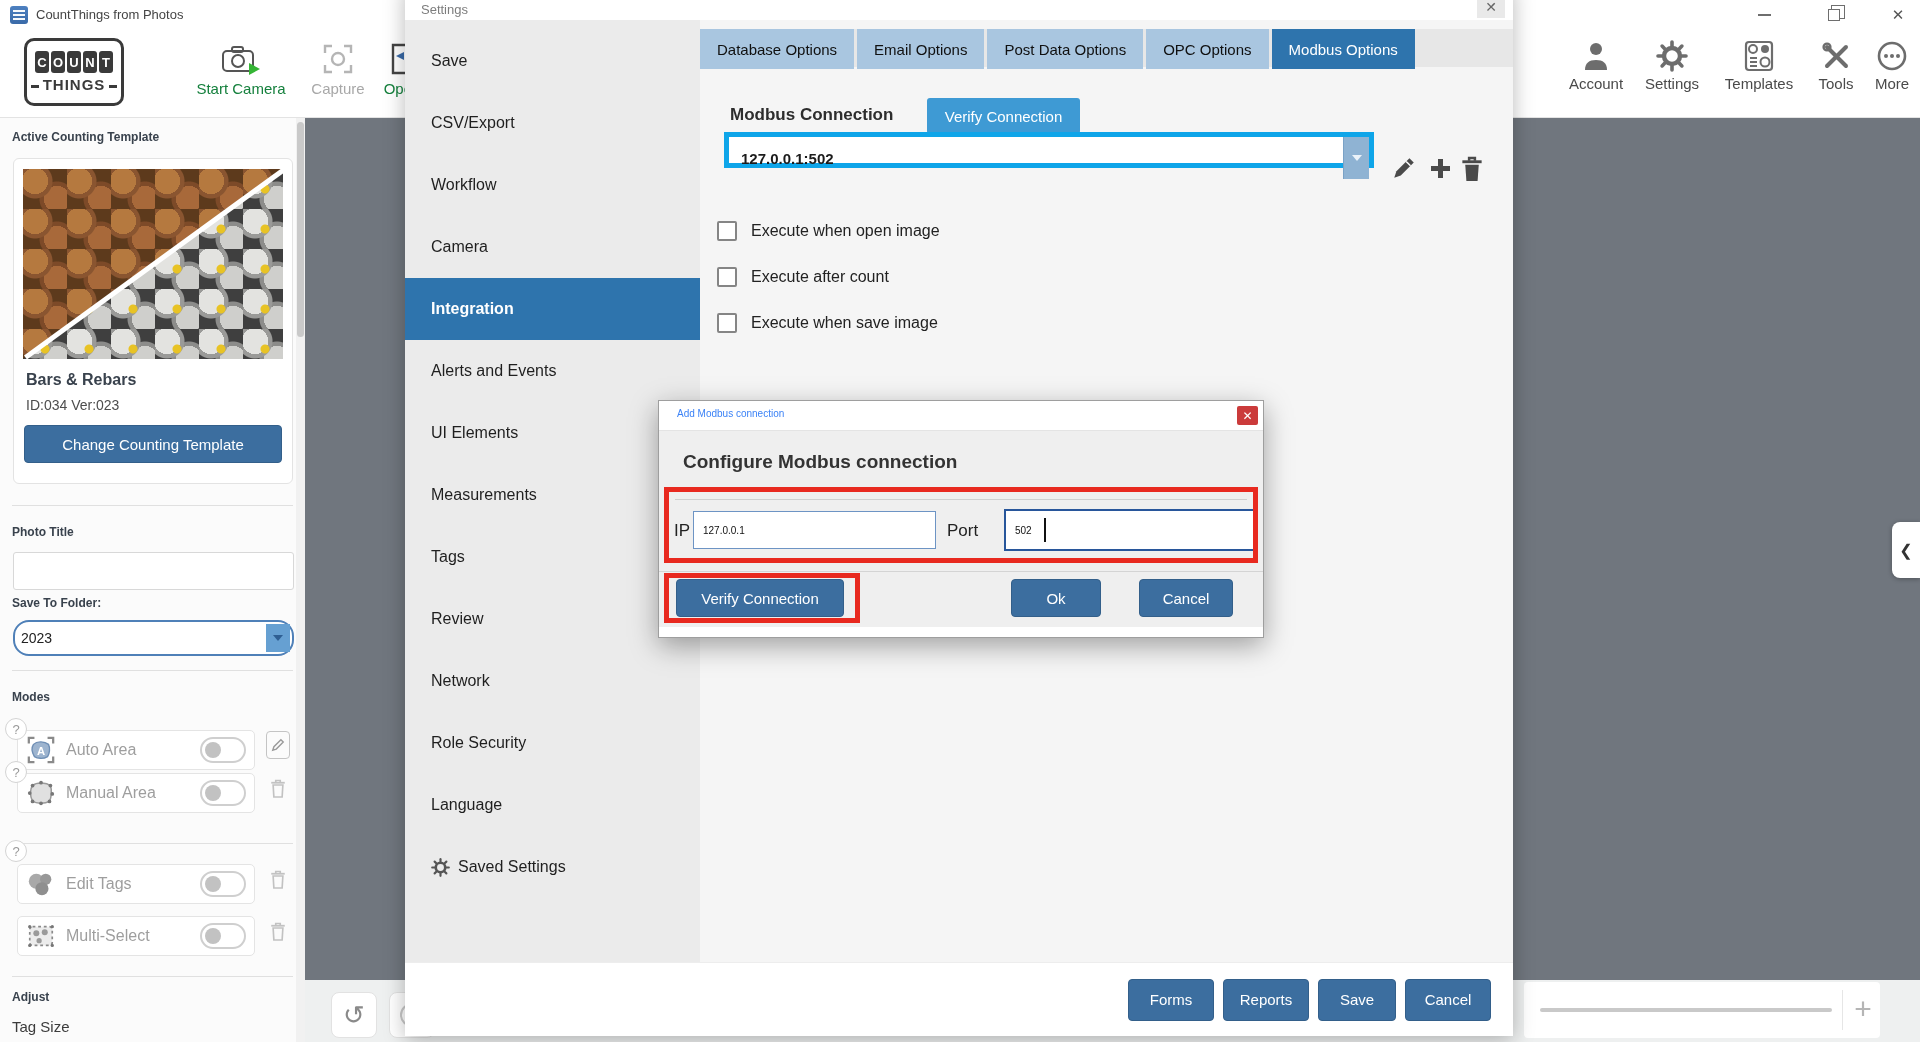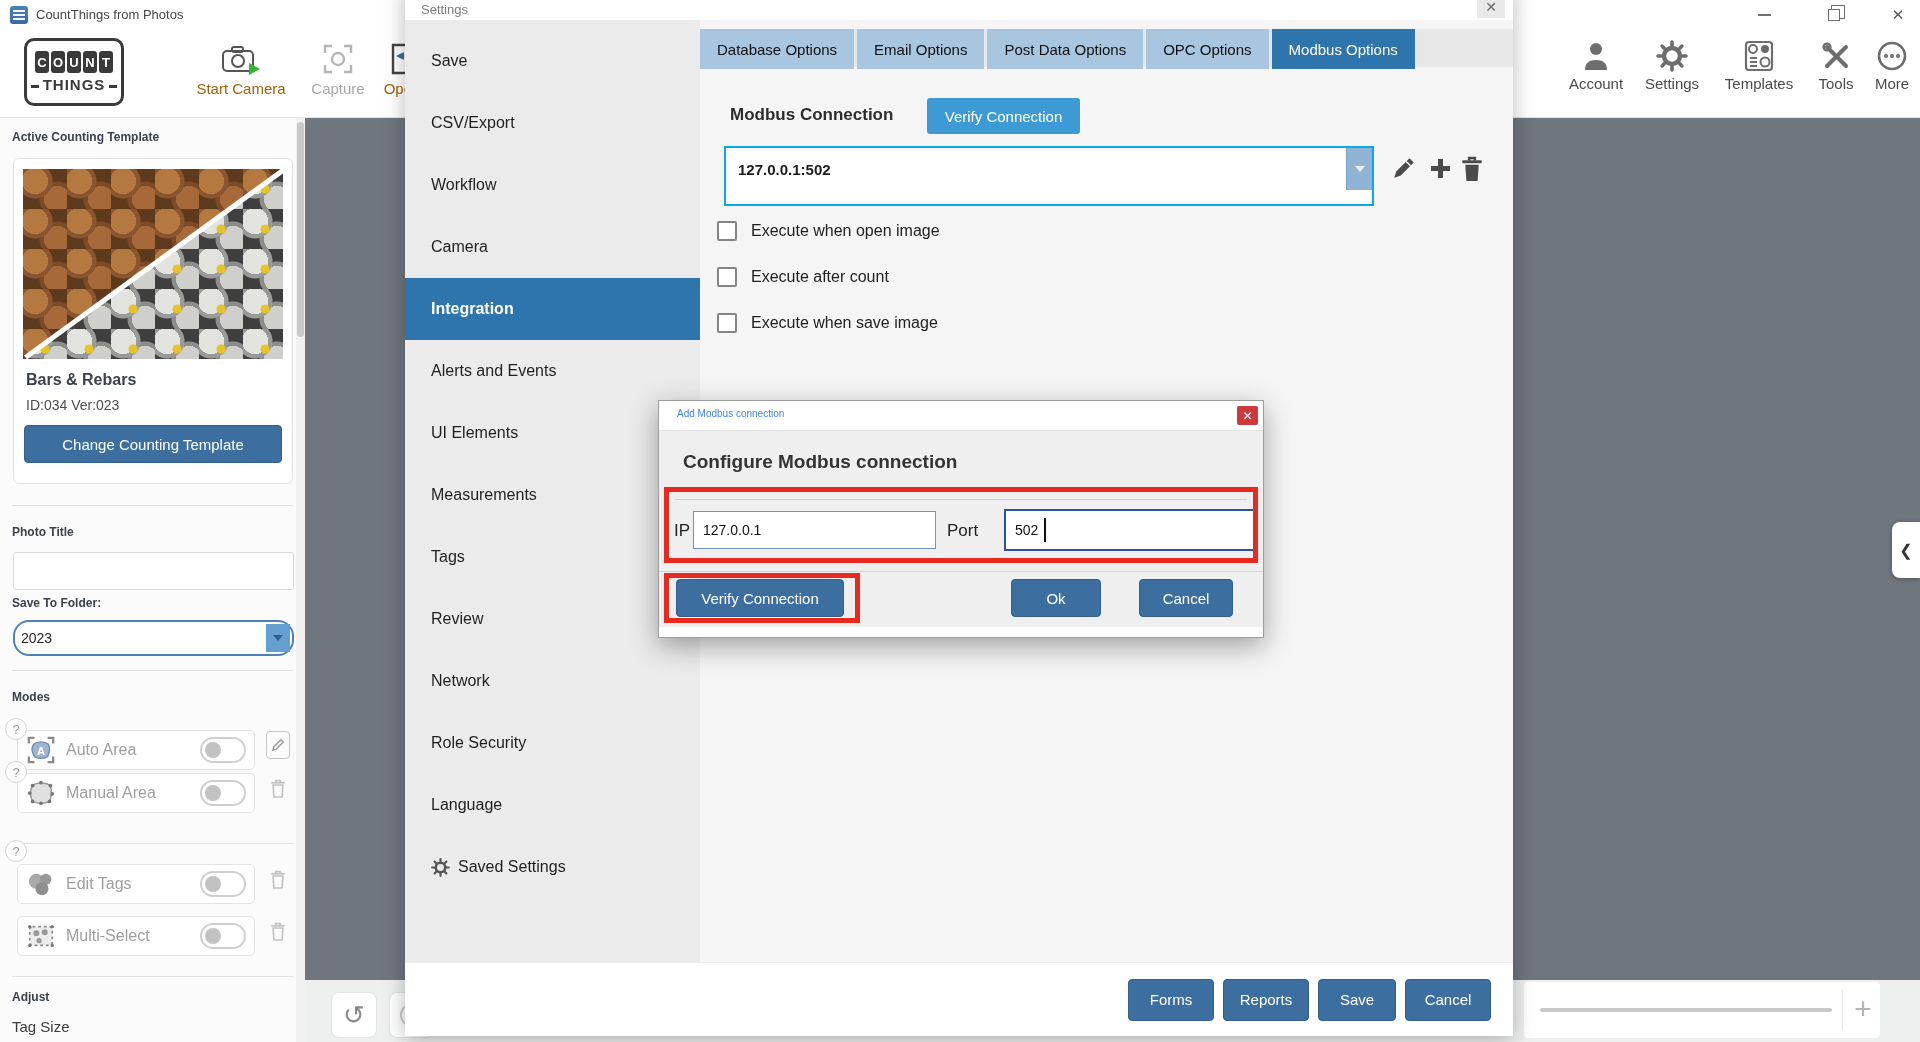--- a/index.html
+++ b/index.html
@@ -29,21 +29,21 @@
   .toolbar{position:absolute;left:0;top:30px;width:1920px;height:88px;background:#fff;border-bottom:1px solid #e3e3e3;z-index:3;}
   .logo{position:absolute;left:24px;top:8px;width:100px;height:68px;border:3px solid #3a3a3a;border-radius:10px;
     display:flex;flex-direction:column;align-items:center;justify-content:center;gap:3px;background:#fff;}
   .logo-row{display:flex;gap:2px;}
   .logo-tile{width:14px;height:22px;background:#3a3a3a;border-radius:3px;color:#fff;font-weight:bold;font-size:13px;
     display:flex;align-items:center;justify-content:center;}
   .logo-line2{font-weight:bold;font-size:15px;color:#3a3a3a;letter-spacing:1px;position:relative;padding:0 10px;}
   .logo-line2:before,.logo-line2:after{content:"";position:absolute;top:50%;width:8px;height:3px;background:#3a3a3a;}
   .logo-line2:before{left:-2px;} .logo-line2:after{right:-2px;}
   .tbtn{position:absolute;top:12px;display:flex;flex-direction:column;align-items:center;gap:4px;}
-  .tbtn .lbl{font-size:15px;color:#a16207;white-space:nowrap;}
+  .tbtn .lbl{font-size:15px;color:#15803d;white-space:nowrap;}
   .tbtn.disabled .lbl{color:#a8a8a8;}
   .acct{position:absolute;top:10px;display:flex;flex-direction:column;align-items:center;gap:3px;}
   .acct .lbl{font-size:15px;color:#4a4a4a;white-space:nowrap;}
 
   
   .left-panel{position:absolute;left:0;top:118px;width:304px;height:924px;background:#fbfbfb;z-index:3;}
   .lp-h{font-weight:bold;font-size:12px;color:#39424d;}
   .divider{position:absolute;left:12px;width:281px;height:1px;background:#e0e0e0;}
   .tpl-card{position:absolute;left:13px;top:40px;width:280px;height:326px;background:#fff;border:1px solid #e3e3e3;border-radius:6px;}
   .tpl-photo{position:absolute;left:9px;top:10px;width:260px;height:190px;background:#3b3b3b;overflow:hidden;}
@@ -109,21 +109,21 @@
   .nav-item{height:62px;line-height:62px;padding-left:26px;font-size:16px;color:#1f1f1f;cursor:pointer;white-space:nowrap;}
   .nav-item.selected{background:var(--sel);color:#fff;font-weight:bold;}
   .nav-item.with-ico{display:flex;align-items:center;gap:8px;}
   .dlg-content{position:relative;flex:1;background:#f5f5f5;}
   .tabstrip{position:absolute;left:0;top:9px;width:813px;height:38px;background:#e7e7e7;display:flex;gap:3px;}
   .tab{height:40px;display:flex;align-items:center;padding:0 17px;background:var(--tab);font-size:15px;color:#101010;cursor:pointer;white-space:nowrap;}
   .tab.selected{background:var(--sel);color:#fff;}
   .mc-label{position:absolute;left:30px;top:85px;font-weight:bold;font-size:17px;color:#2d2d2d;}
   .verify-top{position:absolute;left:227px;top:78px;width:153px;height:36px;background:var(--bright);color:#fff;
     border:none;border-radius:3px;font-size:15px;display:flex;align-items:center;justify-content:center;cursor:pointer;}
-  .dd{position:absolute;left:24px;top:126px;width:650px;height:60px;background:#fff;border:2px solid #0ea5e9;}
+  .dd{position:absolute;left:24px;top:112px;width:650px;height:36px;background:#fff;border:5px solid #0ea5e9;}
   .dd-val{position:absolute;left:12px;top:0;height:42px;display:flex;align-items:center;font-weight:bold;font-size:15px;color:#1c1c1c;}
   .dd-btn{position:absolute;right:0;top:0;width:26px;height:42px;background:#8fb3d3;border-left:1px solid #7aa2c6;
     display:flex;align-items:center;justify-content:center;}
   .dd-btn .tri{border-left:5px solid transparent;border-right:5px solid transparent;border-top:6px solid #eaf2f9;width:0;height:0;}
   .dd-ico{position:absolute;top:132px;width:32px;height:32px;display:flex;align-items:center;justify-content:center;}
   .chk-row{position:absolute;left:17px;height:30px;display:flex;align-items:center;gap:14px;}
   .chk{width:20px;height:20px;background:#fff;border:2px solid #858585;border-radius:2px;}
   .chk-lbl{font-size:16px;color:#222;}
   .dlg-footer{position:absolute;left:0;bottom:0;width:1108px;height:74px;background:#fff;border-top:1px solid #ededed;
     display:flex;align-items:center;justify-content:flex-end;gap:9px;padding-right:22px;}
@@ -135,21 +135,21 @@
     box-shadow:0 8px 26px rgba(0,0,0,.35);z-index:20;}
   .modal-titlebar{position:relative;height:30px;background:#fff;border-bottom:1px solid #e4e4e4;}
   .modal-title{position:absolute;left:18px;top:7px;font-size:10px;color:#3b82f6;}
   .modal-close{position:absolute;right:5px;top:5px;width:21px;height:19px;background:#cb3b3b;border-radius:2px;
     display:flex;align-items:center;justify-content:center;color:#fff;font-size:12px;}
   .modal-body{position:absolute;left:0;top:30px;width:604px;height:196px;background:#efefef;}
   .modal-head{position:absolute;left:24px;top:20px;font-weight:bold;font-size:19px;color:#333;}
   .ann{position:absolute;border:5px solid var(--red);pointer-events:none;z-index:5;}
   .grp-line{position:absolute;left:16px;top:68px;width:572px;height:1px;background:#cfcfcf;}
   .fld-lbl{position:absolute;font-size:17px;color:#222;}
-  .txt-input{position:absolute;background:#fff;font-size:14px;padding:0 9px;font-family:"Liberation Sans",sans-serif;color:#111;}
+  .txt-input{position:absolute;background:#fff;font-size:10px;padding:0 9px;font-family:"Liberation Sans",sans-serif;color:#111;}
   .ip-input{left:34px;top:80px;width:243px;height:38px;border:1px solid #6d94c4;}
   .port-wrap{position:absolute;left:345px;top:78px;width:251px;height:42px;}
   .port-input{left:0;top:0;width:251px;height:42px;border:2px solid #28569b;}
   .caret{position:absolute;left:40px;top:9px;width:2px;height:24px;background:#111;}
   .modal-divider{position:absolute;left:0;top:140px;width:604px;height:1px;background:#d4d4d4;}
   .m-btn{position:absolute;height:38px;top:148px;}
   .modal-foot{position:absolute;left:0;bottom:0;width:604px;height:10px;background:#fff;}
 
   svg{display:block;}
 </style>

